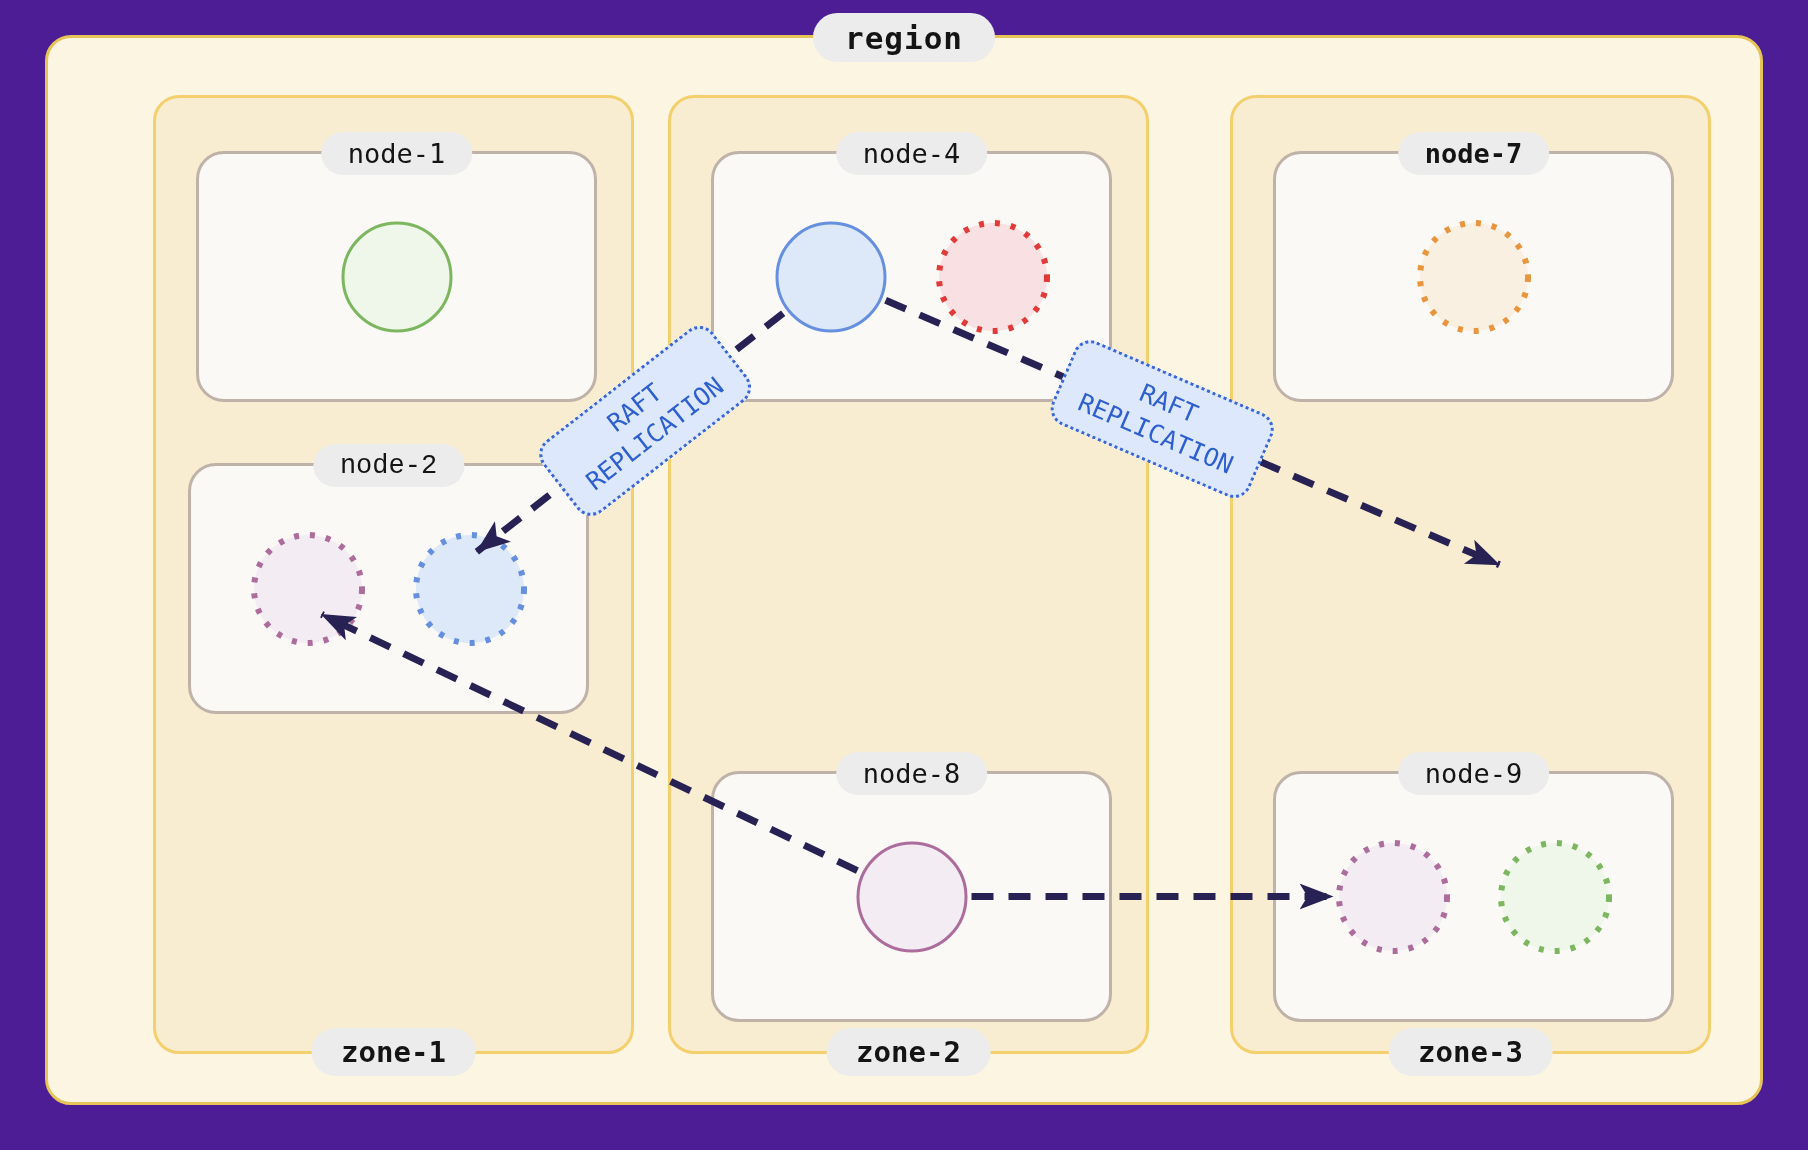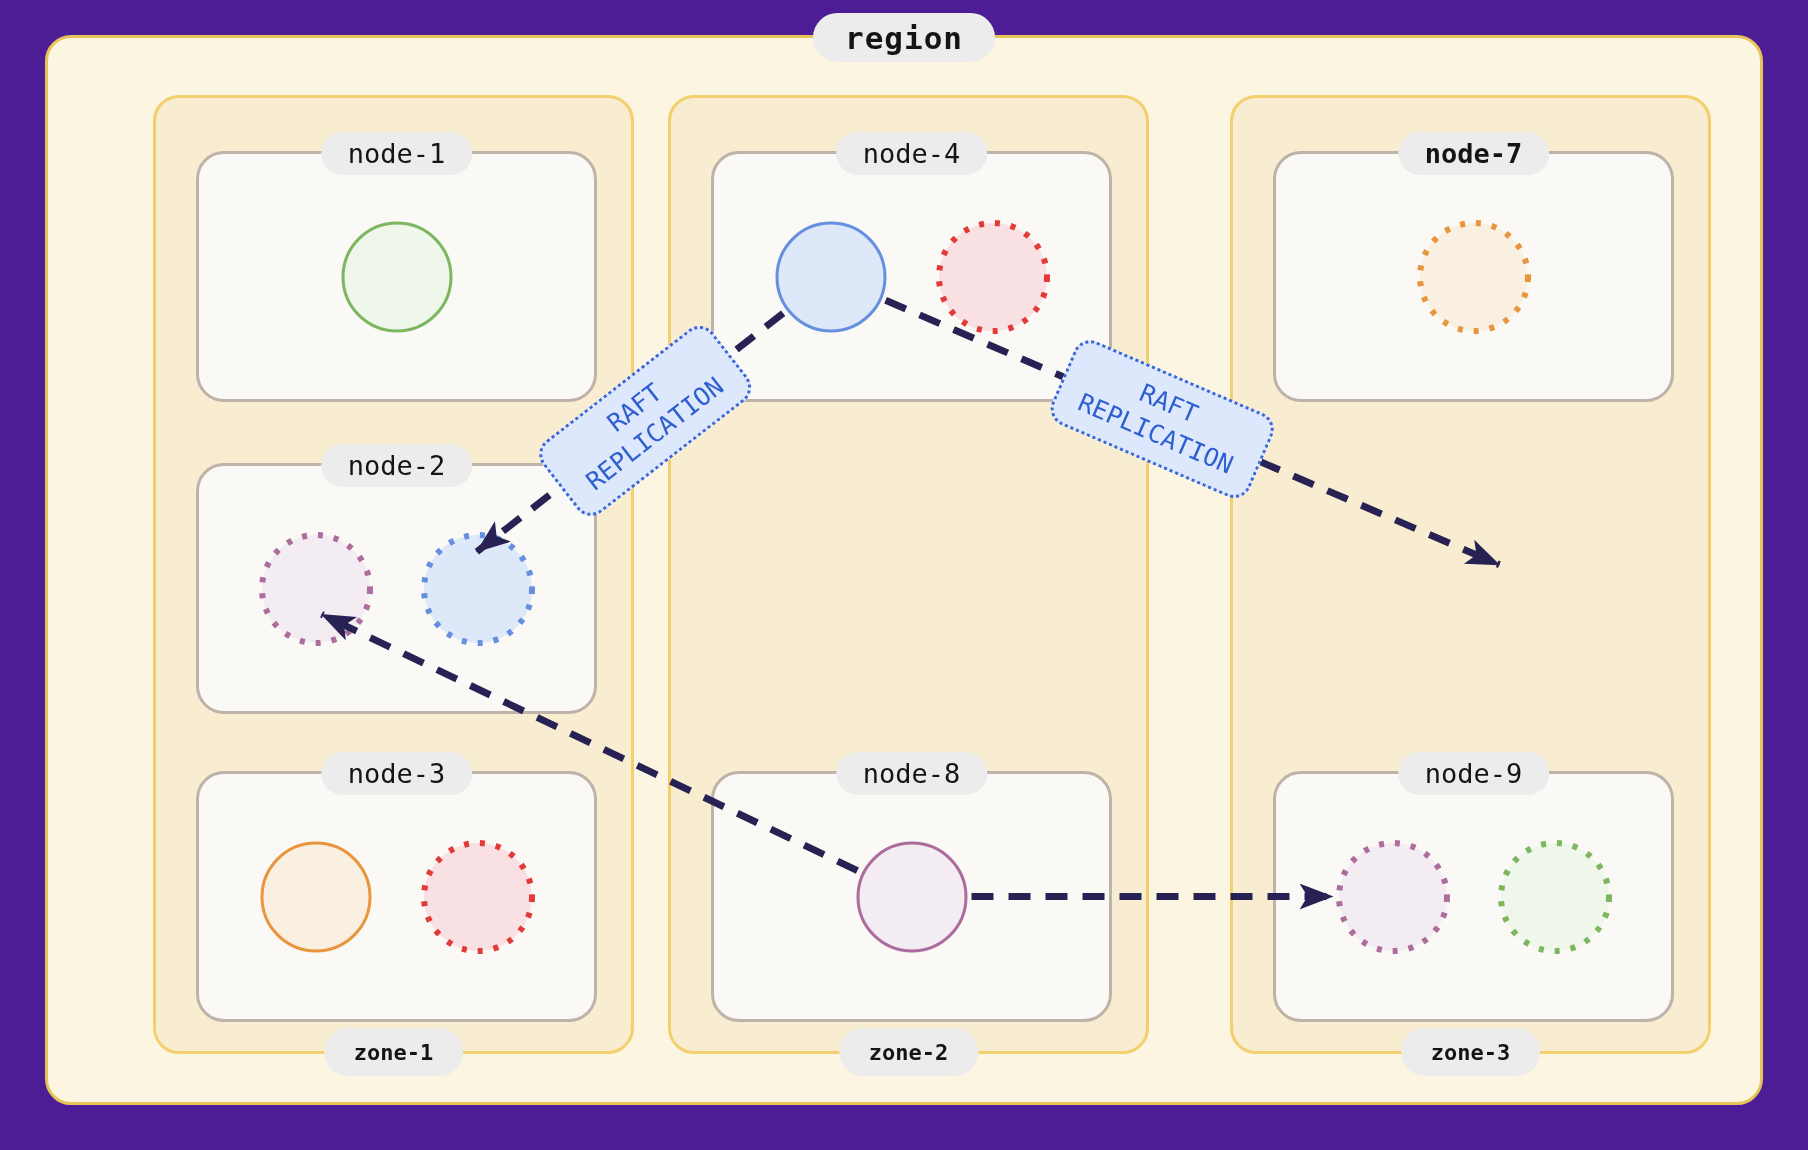--- a/index.html
+++ b/index.html
@@ -24,21 +24,21 @@
     border-radius:28px;
     display:flex;align-items:center;justify-content:center;gap:46px;
   }
   .pill{
     position:absolute;left:50%;transform:translateX(-50%);
     background:var(--pill-bg);color:var(--pill-text);
     border-radius:999px;white-space:nowrap;
     display:flex;align-items:center;justify-content:center;
   }
   .node-label{top:-22px;height:43px;padding:0 27px;font-size:27px;}
-  .zone-label{bottom:-25px;height:48px;padding:0 30px;font-size:22px;font-weight:bold;}
+  .zone-label{bottom:-25px;height:48px;padding:0 30px;font-size:29px;font-weight:bold;}
   .region-label{top:-25px;height:49px;padding:0 32px;font-size:31px;font-weight:bold;letter-spacing:1px;}
   .replica{display:block;}
   #overlay{position:absolute;left:0;top:0;width:1808px;height:1150px;pointer-events:none;}
   .raft{
     position:absolute;
     background:var(--raft-fill);
     border:3px dotted var(--raft-border);
     color:var(--raft-text);
     border-radius:18px;padding:10px 22px;
     font-size:25px;line-height:1.3;text-align:center;white-space:nowrap;
@@ -52,37 +52,28 @@
     <div class="pill region-label">region</div>
   </div>
   <div id="zones-root">
       <div class="zone" style="left: 105px; top: 95px; width: 475px; height: 953px; margin-left: 48px;">
         <div class="node" style="left: 40px; top: 53px; width: 395px; height: 245px;">
           <svg width="116" height="116" class="replica">
             <circle cx="58" cy="58" r="54" fill="#EFF6EA" stroke="#7CB65F" stroke-width="3"></circle>
           </svg>
           <div class="pill node-label">node-1</div>
         </div>
-        <div class="node" style="left: 40px; top: 365px; width: 395px; height: 245px;">
+        <div class="node" style="left: 32px; top: 365px; width: 395px; height: 245px; font-family: Liberation Mono, monospace;">
           <svg width="116" height="116" class="replica">
             <circle cx="58" cy="58" r="54" fill="#F3EDF3" stroke="#AC6D9C" stroke-width="6" stroke-dasharray="5 11"></circle>
           </svg>
           <svg width="116" height="116" class="replica">
             <circle cx="58" cy="58" r="54" fill="#DDE8F9" stroke="#6690DF" stroke-width="6" stroke-dasharray="5 11"></circle>
           </svg>
           <div class="pill node-label">node-2</div>
-        </div>
-        <div class="node" style="left: 40px; top: 673px; width: 395px; height: 245px;">
-          <svg width="116" height="116" class="replica">
-            <circle cx="58" cy="58" r="54" fill="#FAF0E2" stroke="#E9953E" stroke-width="3"></circle>
-          </svg>
-          <svg width="116" height="116" class="replica">
-            <circle cx="58" cy="58" r="54" fill="#F9E0E2" stroke="#E13A39" stroke-width="6" stroke-dasharray="5 11"></circle>
-          </svg>
-          <div class="pill node-label">node-3</div>
         </div>
         <div class="pill zone-label">zone-1</div>
       </div>
       <div class="zone" style="left: 668px; top: 95px; width: 475px; height: 953px;">
         <div class="node" style="left: 40px; top: 53px; width: 395px; height: 245px;">
           <svg width="116" height="116" class="replica">
             <circle cx="58" cy="58" r="54" fill="#DDE8F9" stroke="#6690DF" stroke-width="3"></circle>
           </svg>
           <svg width="116" height="116" class="replica">
             <circle cx="58" cy="58" r="54" fill="#F9E0E2" stroke="#E13A39" stroke-width="6" stroke-dasharray="5 11"></circle>

